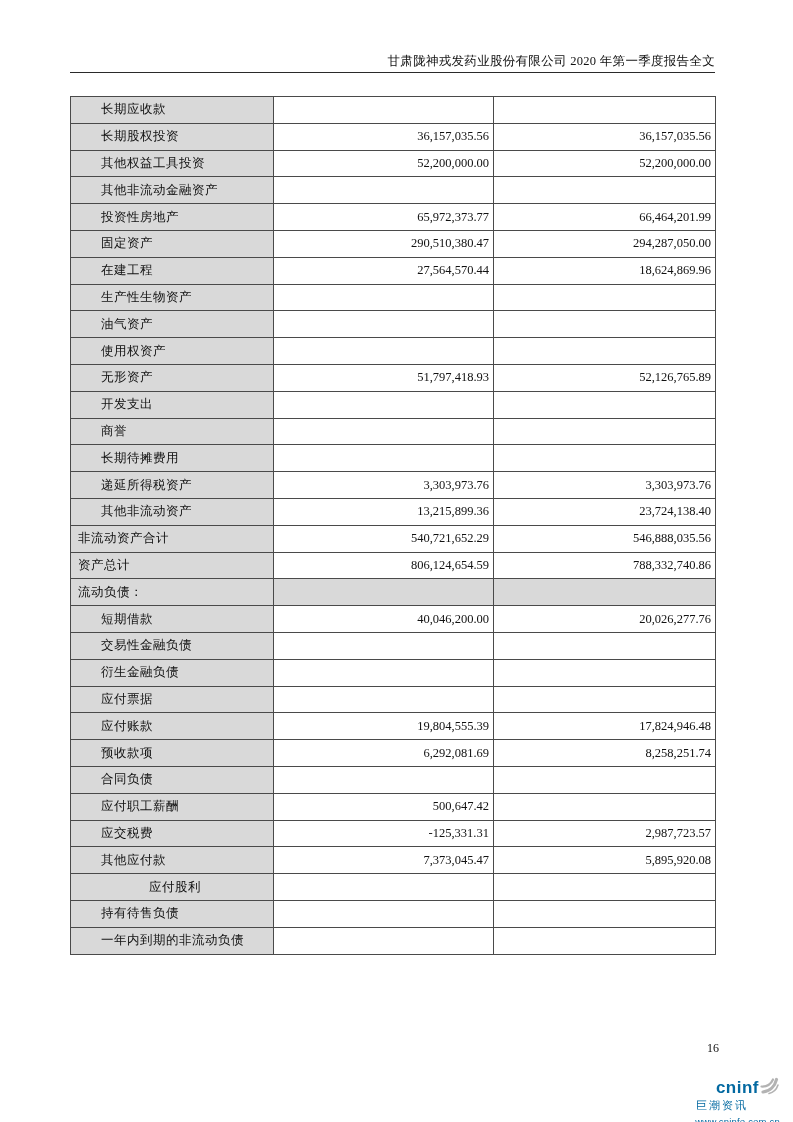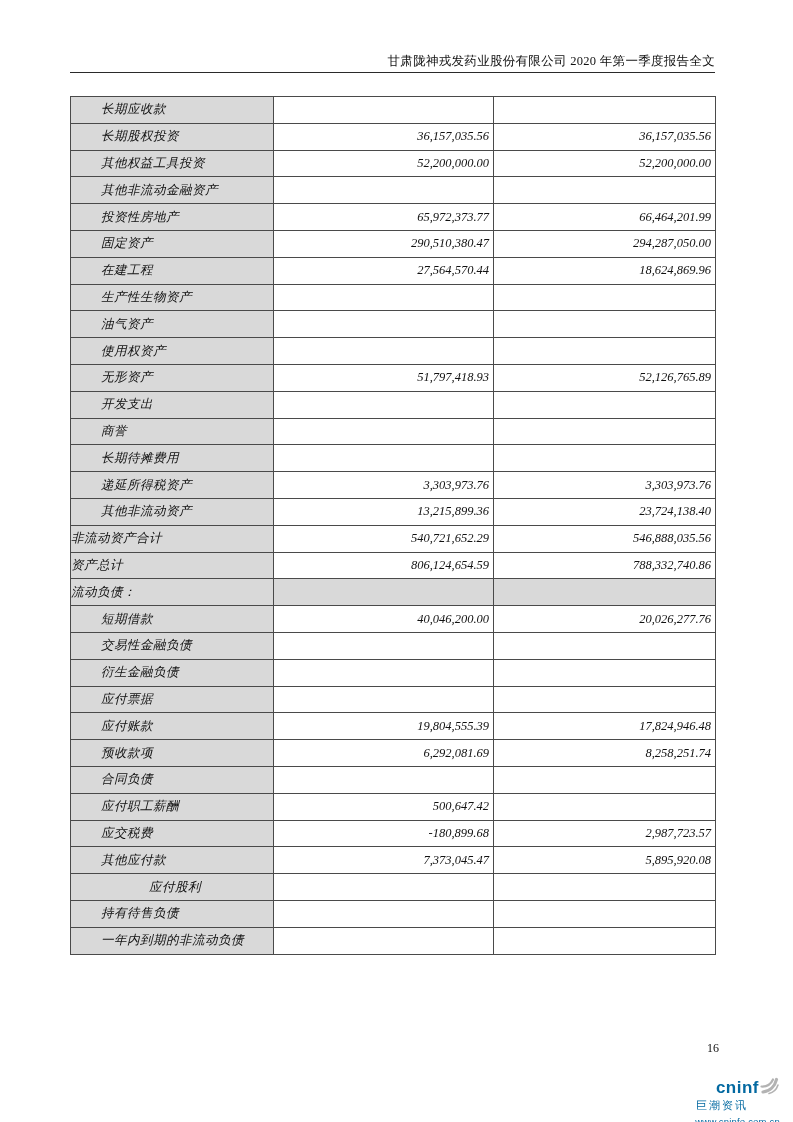--- a/index.html
+++ b/index.html
@@ -29,35 +29,35 @@
   }
   table.bs-table {
     position: absolute;
     top: 96px;
     left: 70px;
     width: 645px;
     border-collapse: collapse;
     table-layout: fixed;
     font-size: 12.5px;
   }
-  table.bs-table { border: 1.5px solid #2f2f2f; font-style: italic; }
+  table.bs-table { border: 1.5px solid #2f2f2f; }
   .bs-table td {
     border: 1px solid #4a4a4a;
     height: 25.8px;
     padding: 0;
     vertical-align: middle;
     overflow: hidden;
     white-space: nowrap;
   }
   .bs-table td.label {
     background: #d9d9d9;
     letter-spacing: 0.5px;
   }
   .bs-table tr.section-row td { background: #d9d9d9; }
-  .bs-table td.ind0 { }
+  .bs-table td.ind0 { padding-left: 7px; }
   .bs-table td.ind1 { padding-left: 30px; }
   .bs-table td.ind2 { padding-left: 44px; }
   .bs-table td.ind3 { padding-left: 78px; }
   .bs-table td.num {
     text-align: right;
     padding-right: 4px;
     background: #ffffff;
   }
   .bs-table tr.section-row td.num { background: #d9d9d9; }
   .page-number {
@@ -243,21 +243,21 @@
         <td class="num"></td>
         <td class="num"></td>
       </tr>
       <tr>
         <td class="label ind1">应付职工薪酬</td>
         <td class="num">500,647.42</td>
         <td class="num"></td>
       </tr>
       <tr>
         <td class="label ind1">应交税费</td>
-        <td class="num">-180,899.68</td>
+        <td class="num">-125,331.31</td>
         <td class="num">2,987,723.57</td>
       </tr>
       <tr>
         <td class="label ind1">其他应付款</td>
         <td class="num">7,373,045.47</td>
         <td class="num">5,895,920.08</td>
       </tr>
       <tr>
         <td class="label ind3">应付股利</td>
         <td class="num"></td>

